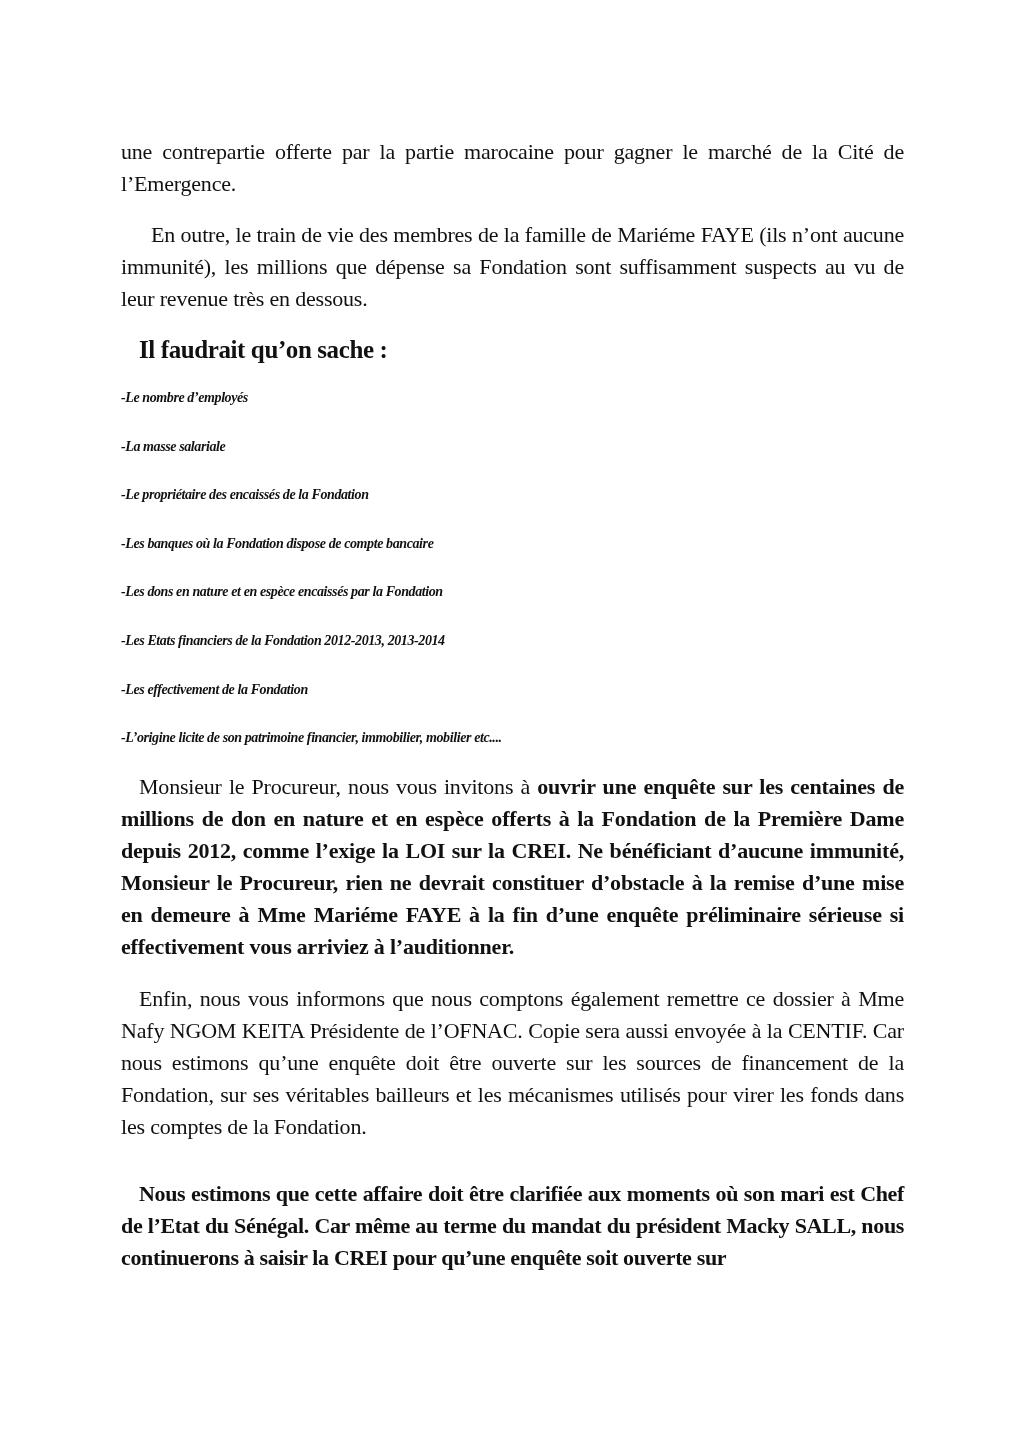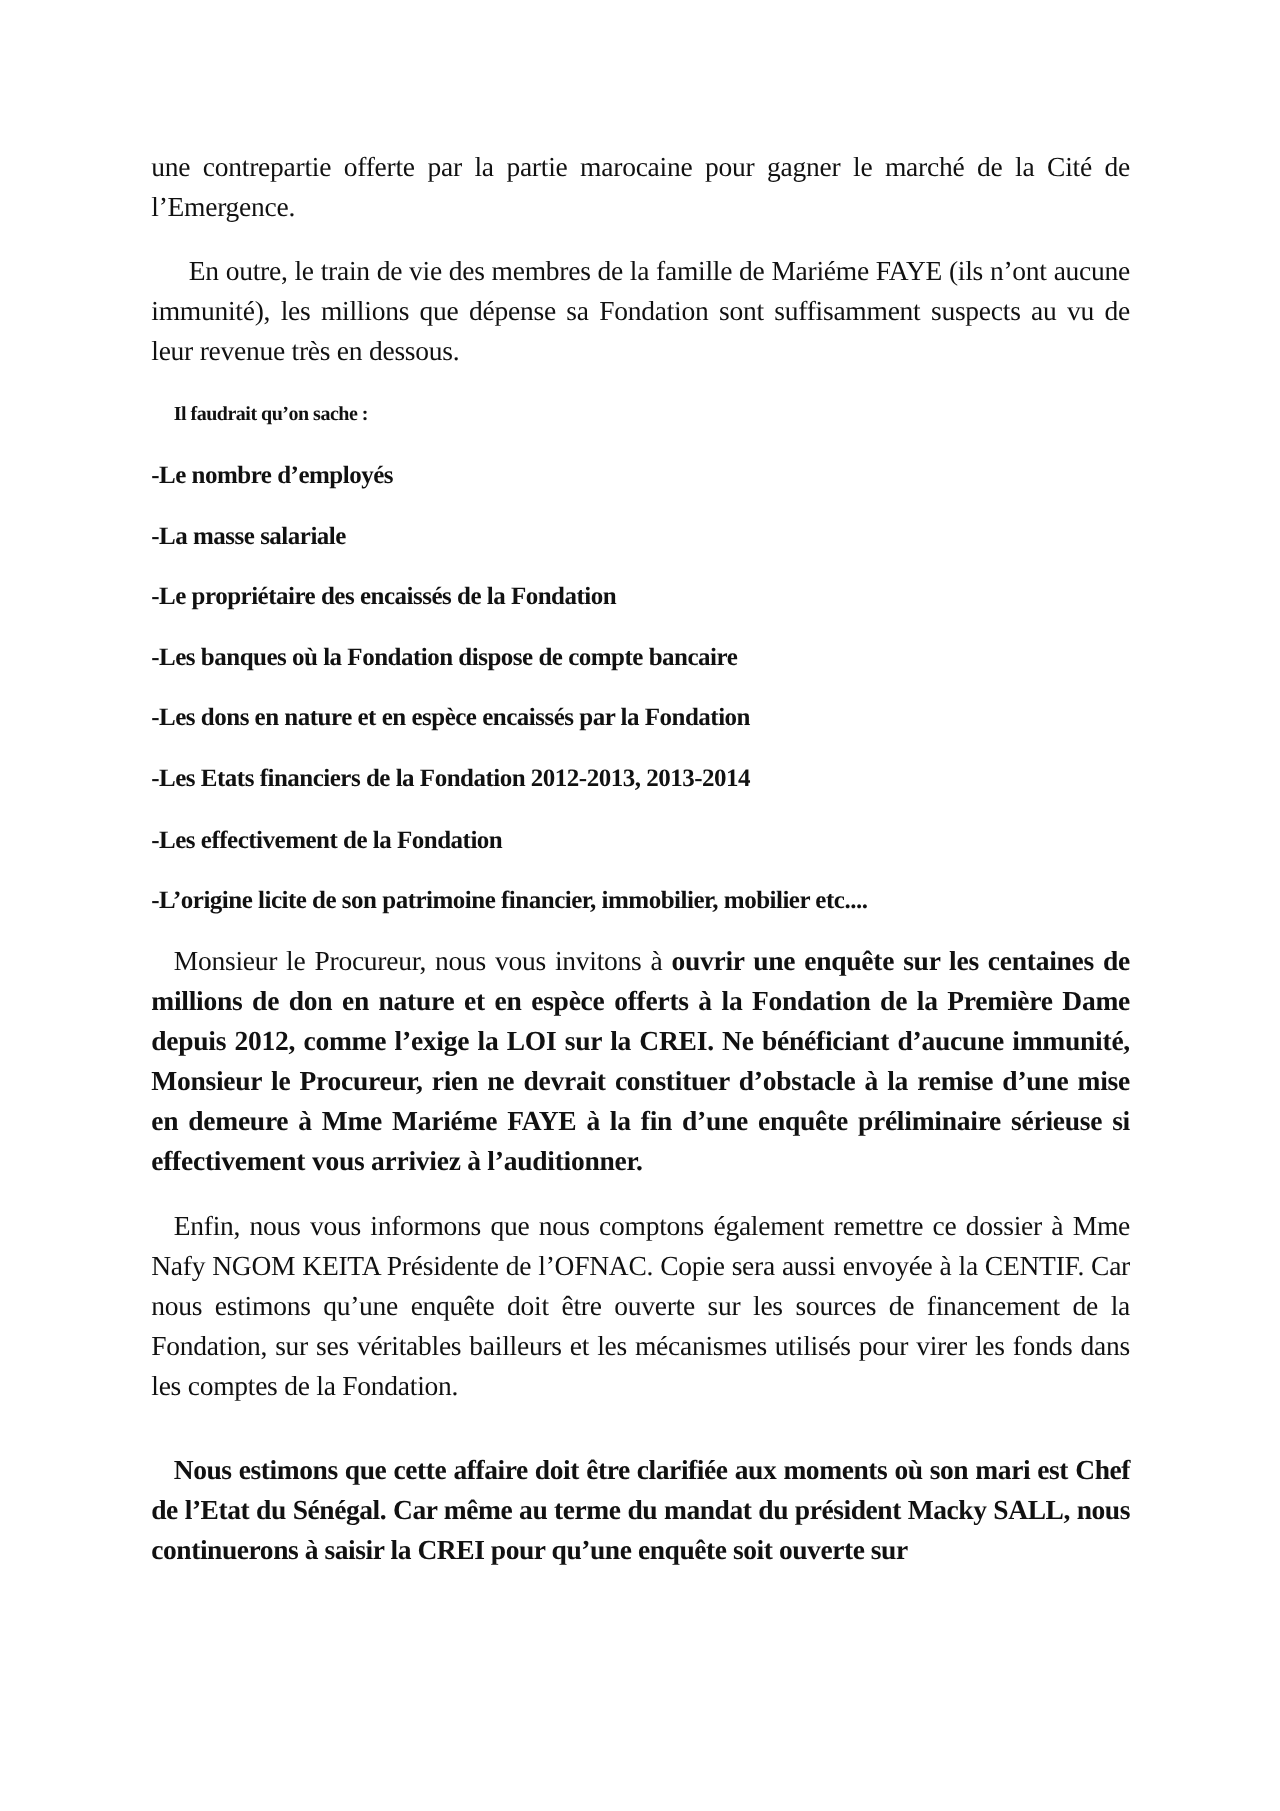--- a/index.html
+++ b/index.html
@@ -11,55 +11,56 @@
       width: 1024px;
       height: 1449px;
       position: relative;
       overflow: hidden;
       color: #111111;
       font-family: "Liberation Serif", "DejaVu Serif", serif;
     }
     .page {
       position: absolute;
       left: 121px;
-      top: 118px;
+      top: 136px;
       width: 783px;
     }
     .para {
       font-size: 22px;
       line-height: 32px;
       text-align: justify;
       margin: 0;
       letter-spacing: -0.2px;
     }
     .indent { text-indent: 30px; }
     .indent-small { text-indent: 18px; }
     .bold { font-weight: bold; }
     .p1 { margin-bottom: 19px; }
     .p2 { margin-bottom: 19px; margin-top: 17px; }
     .list-head {
-      font-size: 16px;
+      font-size: 25px;
       line-height: 32px;
       font-weight: bold;
       margin: 0 0 16px 0;
       text-indent: 18px;
       letter-spacing: -0.4px;
     }
     .list {
       list-style: none;
       margin: 0;
       padding: 0;
     }
     .list li {
-      font-size: 20px;
+      font-size: 14px;
       line-height: 32px;
       font-weight: bold;
       margin: 0 0 16.6px 0;
       letter-spacing: -0.4px;
       white-space: nowrap;
+      font-style: italic;
     }
     .p4 { margin-top: 4px; margin-bottom: 20px; }
     .p5 { margin-bottom: 35px; }
     .p6 { letter-spacing: -0.35px; }
   </style>
 </head>
 <body>
 
 <div class="page">
 

